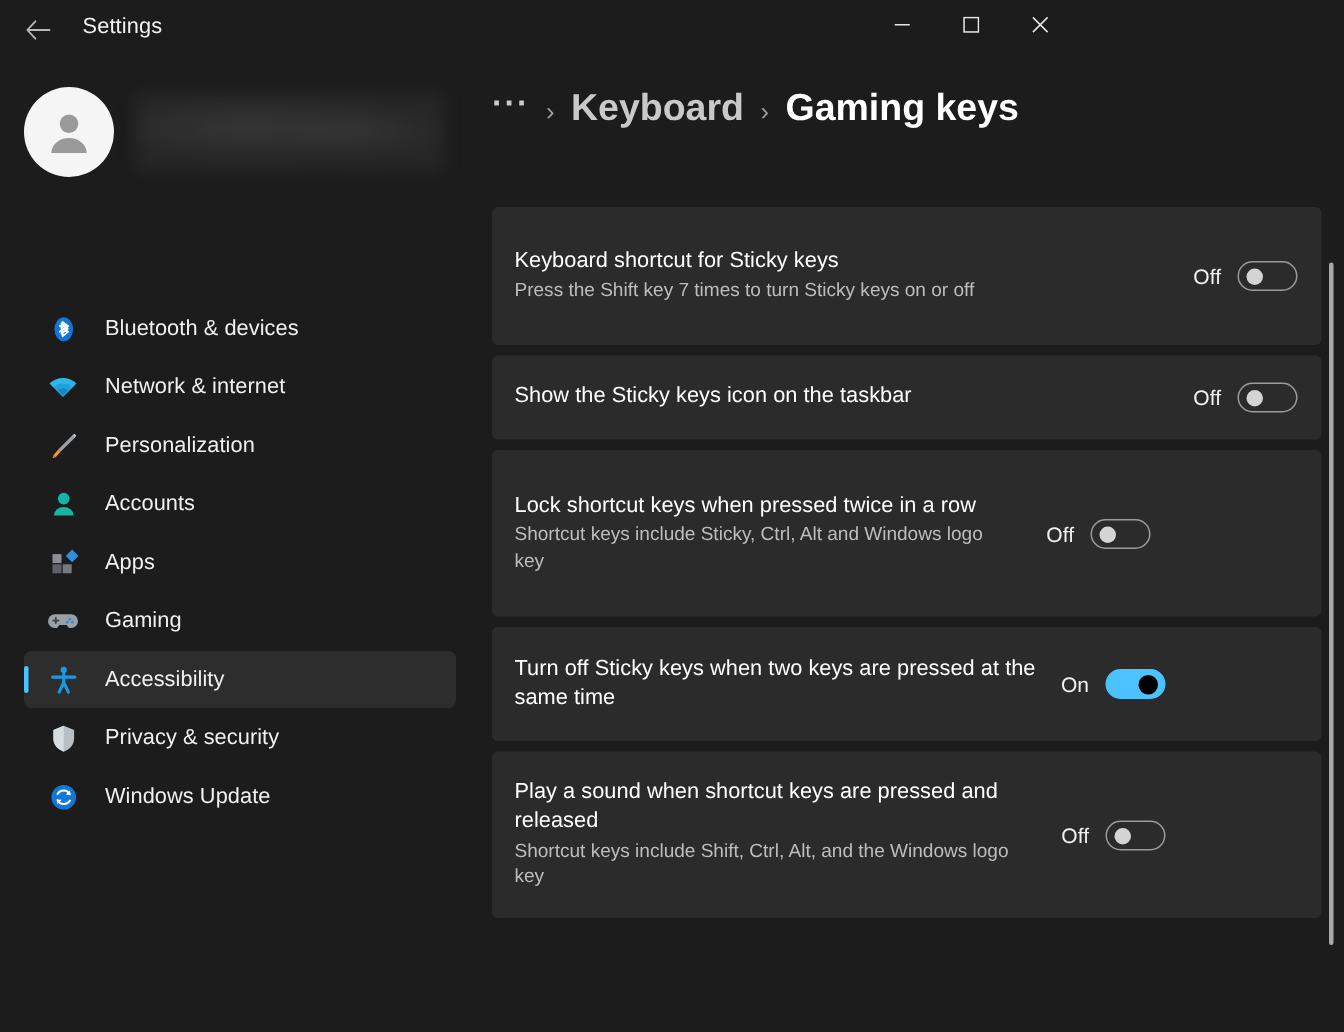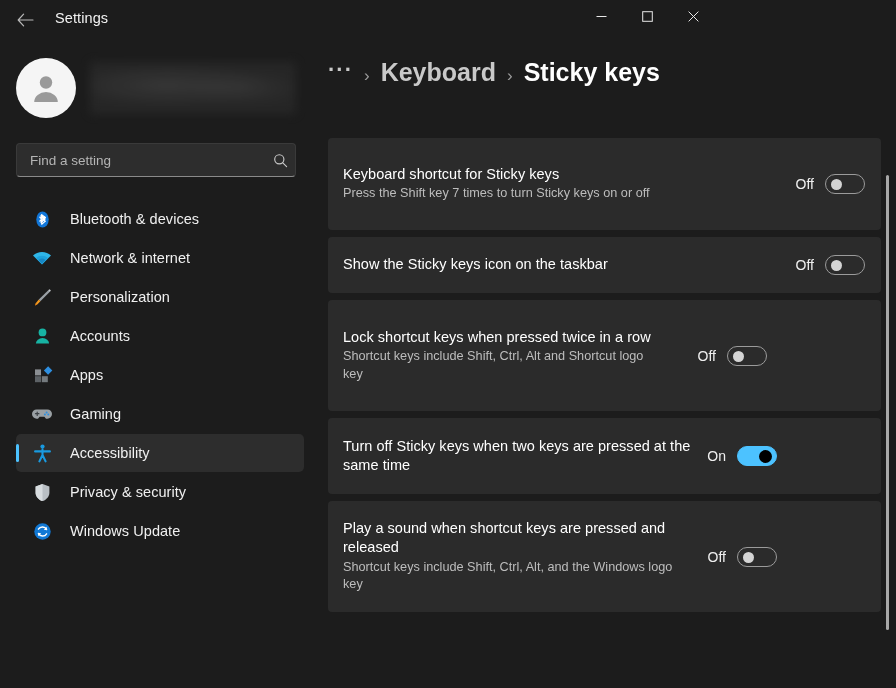--- a/index.html
+++ b/index.html
@@ -201,29 +201,20 @@
   <div class="profile">
     <div class="avatar">
       <svg width="34" height="34" viewBox="0 0 34 34">
         <circle cx="17" cy="11.5" r="6.2" fill="#9a9a9a"></circle>
         <path d="M5.2 31 a11.8 10 0 0 1 23.6 0 Z" fill="#9a9a9a"></path>
       </svg>
     </div>
     <div class="name-redacted"></div>
   </div>
 
-  <div class="searchwrap">
-    <input type="text" placeholder="Find a setting" style="">
-    <span class="search-icon">
-      <svg width="15" height="15" viewBox="0 0 15 15">
-        <circle cx="6.3" cy="6.3" r="4.6" stroke="#c9c9c9" stroke-width="1.15" fill="none"></circle>
-        <path d="M9.8 9.8 L13.6 13.6" stroke="#c9c9c9" stroke-width="1.15" stroke-linecap="round"></path>
-      </svg>
-    </span>
-  </div>
 
   <div class="navlist">
 
 
     <div class="nav-item">
 
       <span class="nav-ico">
         <svg width="21" height="21" viewBox="0 0 21 21">
           <ellipse cx="10.5" cy="10.5" rx="6.2" ry="8" fill="#1176d8"></ellipse>
           <path d="M9 6.4 L13.2 10 L9 13.6 V6.4 L13.2 12.6 M9 6.4 L13.2 8.4 L9 13.6" stroke="#ffffff" stroke-width="1.1" fill="none" stroke-linejoin="round"></path>
@@ -336,21 +327,21 @@
   </div>
 </div>
 
 <div class="main">
 
   <div class="breadcrumb">
     <span class="bc-dots">···</span>
     <span class="bc-sep">›</span>
     <span class="bc-link">Keyboard</span>
     <span class="bc-sep">›</span>
-    <span class="bc-current">Sticky keys</span>
+    <span class="bc-current">Gaming keys</span>
   </div>
 
   <div class="cards">
 
     <div class="card" style="min-height:92px">
       <div class="card-text">
         <div class="card-title">Keyboard shortcut for Sticky keys</div>
         <div class="card-desc" style="max-width:350px">Press the Shift key 7 times to turn Sticky keys on or off</div>
       </div>
       <div class="ctrl">
@@ -369,21 +360,21 @@
         <span class="ctrl-label">Off</span>
         <span class="toggle">
             <span class="knob"></span>
           </span>
       </div>
     </div>
 
     <div class="card" style="min-height:111px">
       <div class="card-text" style="max-width:350px">
         <div class="card-title">Lock shortcut keys when pressed twice in a row</div>
-        <div class="card-desc" style="max-width:320px">Shortcut keys include Shift, Ctrl, Alt and Shortcut logo key</div>
+        <div class="card-desc" style="max-width:320px">Shortcut keys include Sticky, Ctrl, Alt and Windows logo key</div>
       </div>
       <div class="ctrl">
         <span class="ctrl-label">Off</span>
         <span class="toggle">
             <span class="knob"></span>
           </span>
       </div>
     </div>
 
     <div class="card" style="min-height:76px">

